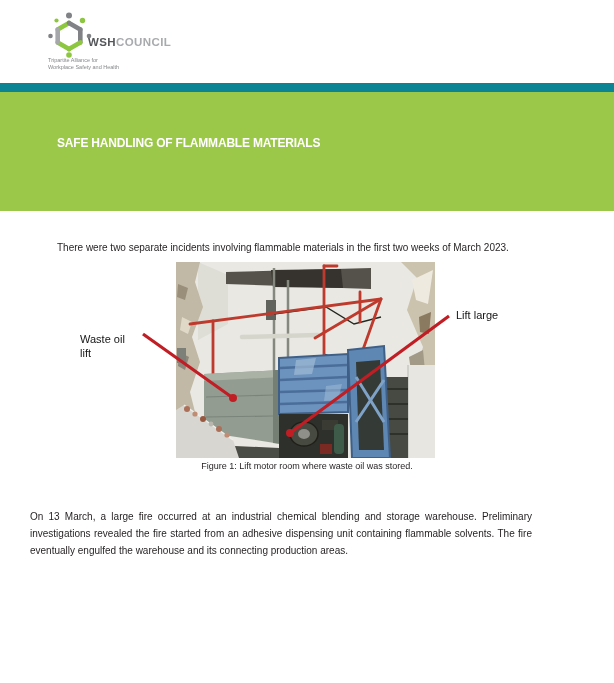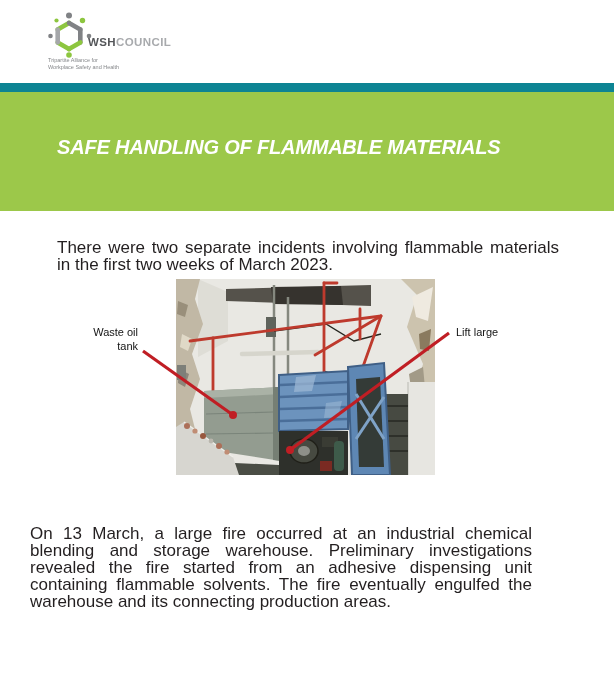--- a/index.html
+++ b/index.html
@@ -11,36 +11,36 @@
   .logo { position:absolute; left:48px; top:10px; width:150px; height:66px; }
   .logo-hex { position:absolute; left:0; top:0; }
   .brand { position:absolute; left:40px; top:26px; font-size:11.5px; letter-spacing:.4px; white-space:nowrap; }
   .brand-bold { font-weight:bold; color:#55575a; }
   .brand-light { font-weight:bold; color:#a8aaad; }
   .tagline { position:absolute; left:0; top:47px; font-size:5.5px; line-height:7px; color:#85878a; }
 
   
   .teal-strip { width:614px; height:9px; background:#0d8493; }
   .banner { width:614px; height:119px; background:#9cc84a; padding:44px 0 0 57px; }
-  .banner h1 { color:#ffffff; font-size:20px; letter-spacing:-0.2px; font-weight:bold;font-style:italic; }
+  .banner h1 { color:#ffffff; font-size:12px; letter-spacing:-0.2px; font-weight:bold; }
 
   
   .content { width:614px; }
-  .para { margin-left:57px; width:502px; font-size:17px; line-height:17px;
+  .para { margin-left:57px; width:502px; font-size:10px; line-height:17px;
           text-align:justify; text-align-last:left; color:#231f20; }
   .p1 { margin-top:28px; }
   .p2 { margin-top:22px; }
   .p3 { margin-top:33px;margin-left:30px; }
 
   
   .figure-wrap { position:relative; width:614px; height:213px; margin-top:6px; }
   .photo { position:absolute; left:176px; top:0; width:259px; height:196px; }
   .annot-overlay { position:absolute; left:0; top:0; width:614px; height:213px; pointer-events:none; }
   .label { position:absolute; font-size:11px; color:#141414; line-height:14px; }
-  .label-left { left:80px; top:46px; width:58px; text-align:right; }
+  .label-left { left:80px; top:70px; width:58px; }
   .label-right { left:456px; top:46px; }
   .fig-caption { position:absolute; left:0; top:199px; width:614px; text-align:center;
                  font-size:9px; color:#231f20; }
 </style>
 </head>
 <body>
 
 <div class="header">
   <div class="logo">
     <svg class="logo-hex" width="44" height="48" viewBox="0 0 44 48">
@@ -192,21 +192,22 @@
         <circle cx="233" cy="136" r="4" fill="#C01E24"></circle>
       </g>
       <g>
         <line x1="449" y1="54" x2="290" y2="171" stroke="#C01E24" stroke-width="3.2"></line>
         <circle cx="290" cy="171" r="4" fill="#C01E24"></circle>
       </g>
     </svg>
 
     <div class="label label-left">
       <div>Waste oil</div>
-      <div>tank</div>
+      <div>lift</div>
     </div>
     <div class="label label-right">Lift large</div>
 
+    <div class="fig-caption">Figure 1: Lift motor room where waste oil was stored.</div>
   </div>
 
   <p class="para p3">On 13 March, a large fire occurred at an industrial chemical blending and storage warehouse. Preliminary investigations revealed the fire started from an adhesive dispensing unit containing flammable solvents. The fire eventually engulfed the warehouse and its connecting production areas.</p>
 
 </div>
 
 </body></html>

